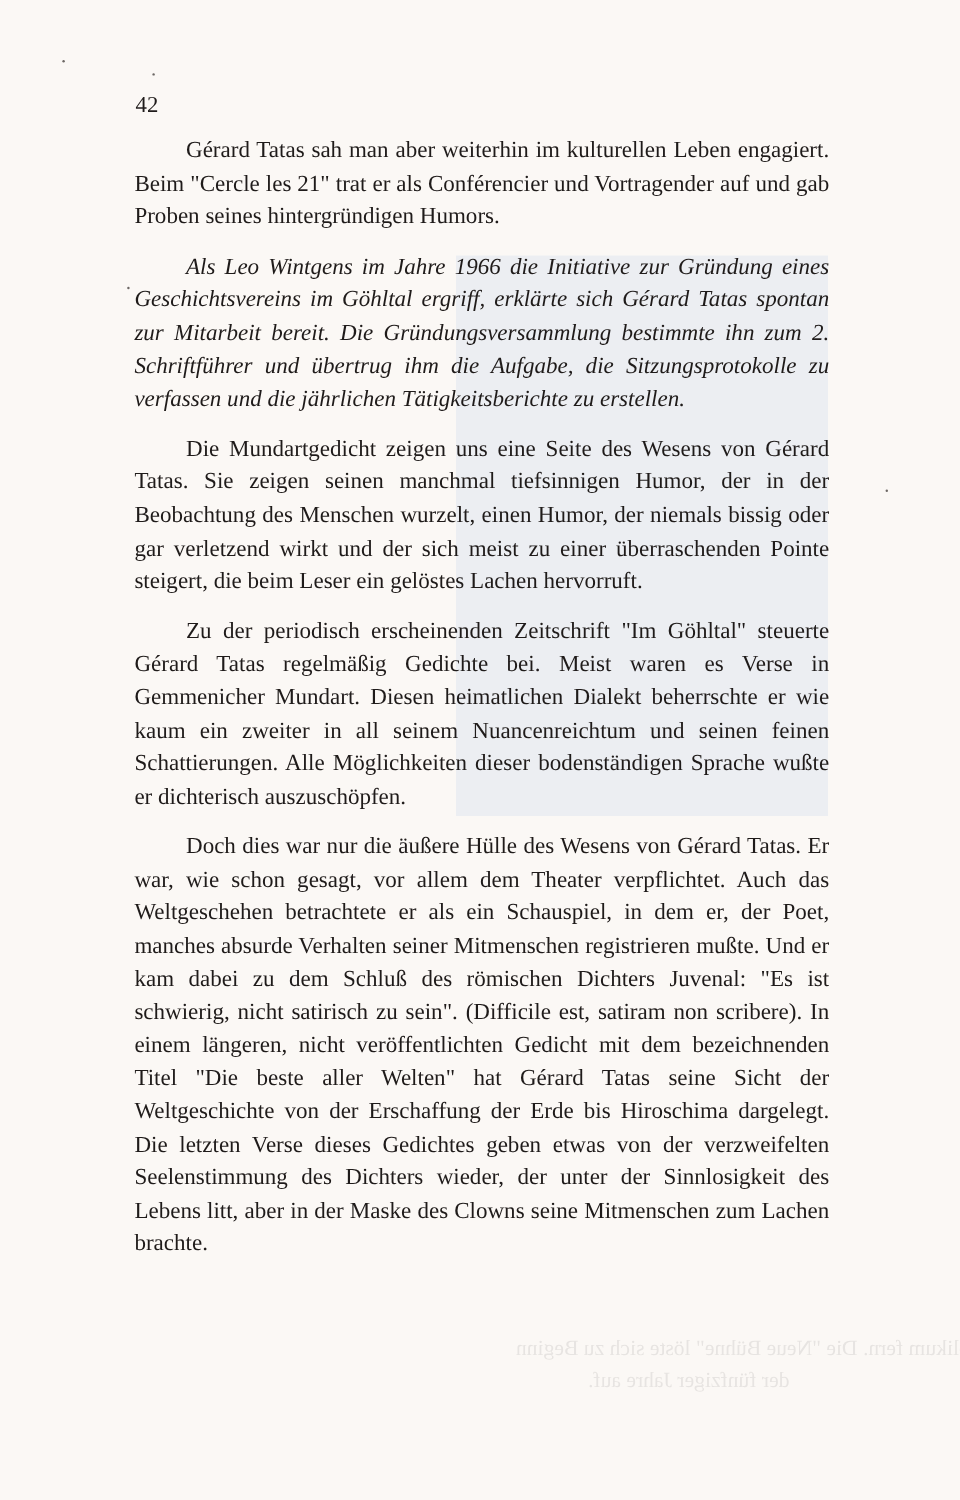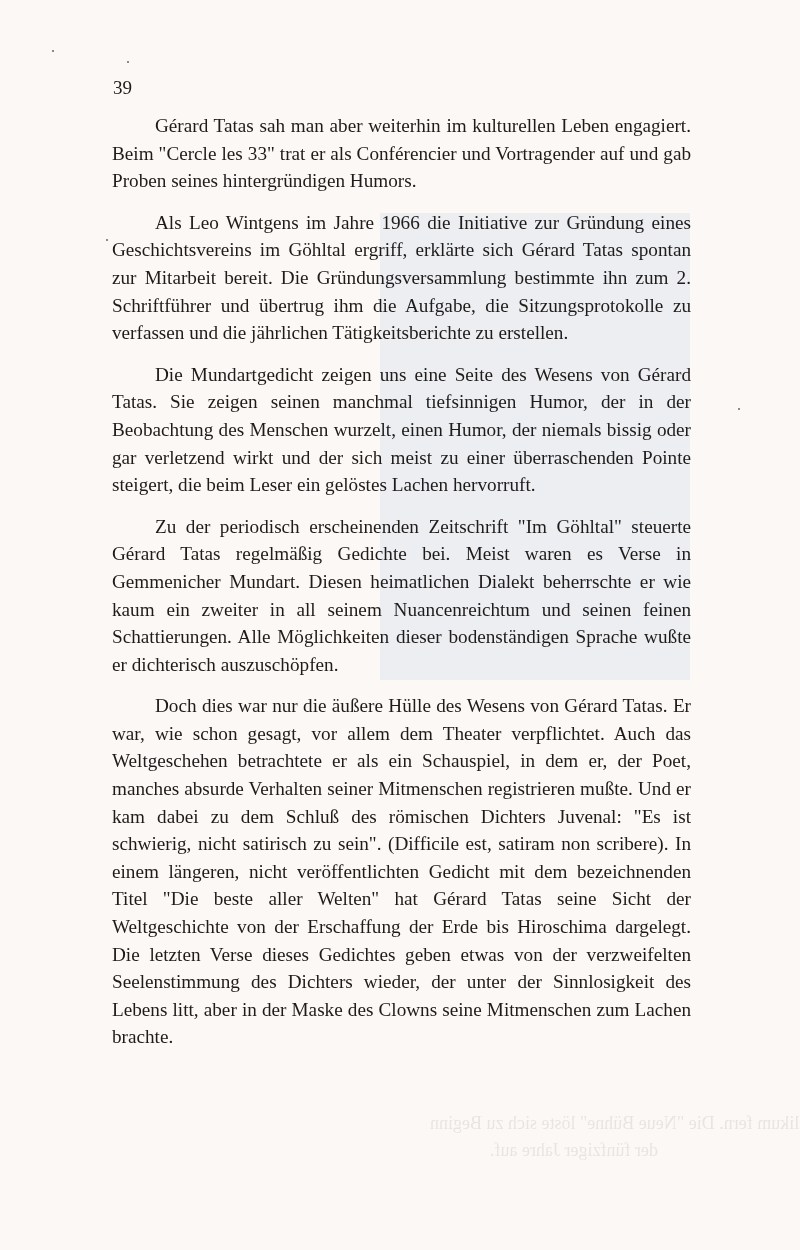--- a/index.html
+++ b/index.html
@@ -45,43 +45,43 @@
       width: 579px;
     }
     .para {
       margin: 0 0 14px 0;
       font-size: 19.2px;
       line-height: 27.6px;
       text-align: justify;
       text-indent: 43px;
       hyphens: manual;
     }
-    .para:nth-child(2) { margin-top: 1px; }
+    .para:nth-child(2) { margin-top: 1px; font-style: italic; }
     .para:nth-child(4) { margin-top: 14px; }
     .para:nth-child(5) { margin-top: 2px; }
     .speck {
       position: absolute;
       width: 2px;
       height: 2px;
       border-radius: 50%;
       background: #6c6764;
     }
   </style>
 </head>
 <body>
 
 <div class="bleed-rect"></div>
 
 <div class="bleed-text" style="left:430px; top:1110px;">bleib das Publikum fern. Die "Neue Bühne" löste sich zu Beginn</div>
 <div class="bleed-text" style="left:490px; top:1137px;">der fünfziger Jahre auf.</div>
 
-<div class="page-number">39</div>
+<div class="page-number">42</div>
 
 <div class="text-block">
-  <p class="para">Gérard Tatas sah man aber weiterhin im kulturellen Leben engagiert. Beim "Cercle les 33" trat er als Conférencier und Vortragender auf und gab Proben seines hintergründigen Humors.</p>
+  <p class="para">Gérard Tatas sah man aber weiterhin im kulturellen Leben engagiert. Beim "Cercle les 21" trat er als Conférencier und Vortragender auf und gab Proben seines hintergründigen Humors.</p>
   <p class="para">Als Leo Wintgens im Jahre 1966 die Initiative zur Gründung eines Geschichtsvereins im Göhltal ergriff, erklärte sich Gérard Tatas spontan zur Mitarbeit bereit. Die Gründungsversammlung bestimmte ihn zum 2. Schriftführer und übertrug ihm die Aufgabe, die Sitzungsprotokolle zu verfassen und die jährlichen Tätigkeitsberichte zu erstellen.</p>
   <p class="para">Die Mundartgedicht zeigen uns eine Seite des Wesens von Gérard Tatas. Sie zeigen seinen manchmal tiefsinnigen Humor, der in der Beobachtung des Menschen wurzelt, einen Humor, der niemals bissig oder gar verletzend wirkt und der sich meist zu einer überraschenden Pointe steigert, die beim Leser ein gelöstes Lachen hervorruft.</p>
   <p class="para">Zu der periodisch erscheinenden Zeitschrift "Im Göhltal" steuerte Gérard Tatas regelmäßig Gedichte bei. Meist waren es Verse in Gemmenicher Mundart. Diesen heimatlichen Dialekt beherrschte er wie kaum ein zweiter in all seinem Nuancenreich­tum und seinen feinen Schattierungen. Alle Möglichkeiten dieser bodenständigen Sprache wußte er dichterisch auszuschöpfen.</p>
   <p class="para">Doch dies war nur die äußere Hülle des Wesens von Gérard Tatas. Er war, wie schon gesagt, vor allem dem Theater verpflichtet. Auch das Weltgeschehen betrachtete er als ein Schauspiel, in dem er, der Poet, manches absurde Verhalten seiner Mitmenschen registrieren mußte. Und er kam dabei zu dem Schluß des römischen Dichters Juvenal: "Es ist schwierig, nicht satirisch zu sein". (Difficile est, satiram non scribere). In einem längeren, nicht veröffentlichten Gedicht mit dem bezeich­nenden Titel "Die beste aller Welten" hat Gérard Tatas seine Sicht der Weltgeschichte von der Erschaffung der Erde bis Hiroschima dargelegt. Die letzten Verse dieses Gedichtes geben etwas von der verzweifelten Seelenstimmung des Dichters wieder, der unter der Sinnlosigkeit des Lebens litt, aber in der Maske des Clowns seine Mitmenschen zum Lachen brachte.</p>
 </div>
 
 <div class="speck" style="left:52px; top:50px;"></div>
 <div class="speck" style="left:127px; top:61px;"></div>
 <div class="speck" style="left:738px; top:408px;"></div>
 <div class="speck" style="left:106px; top:239px;"></div>

